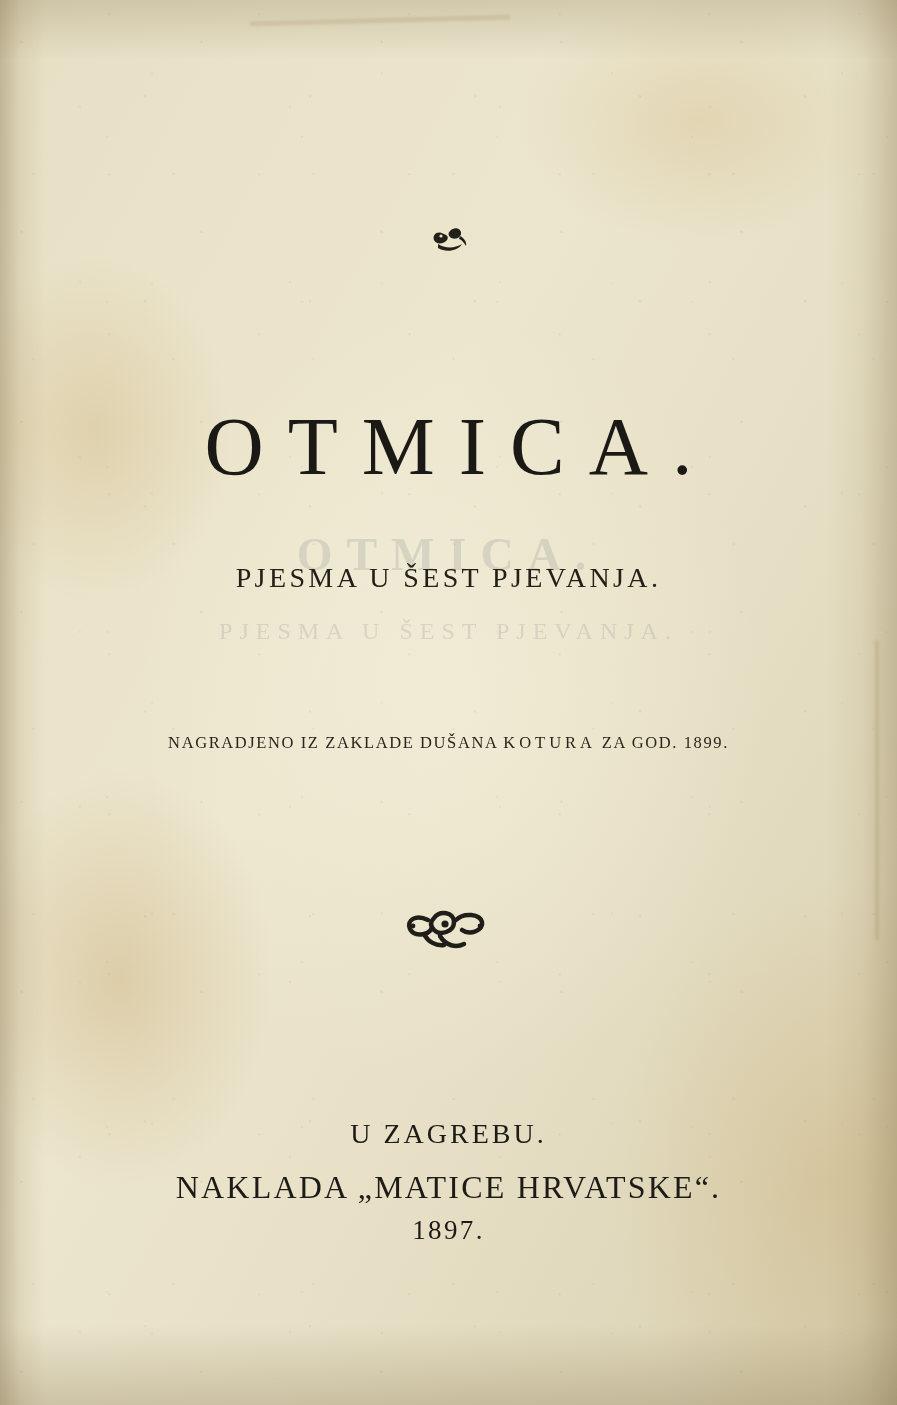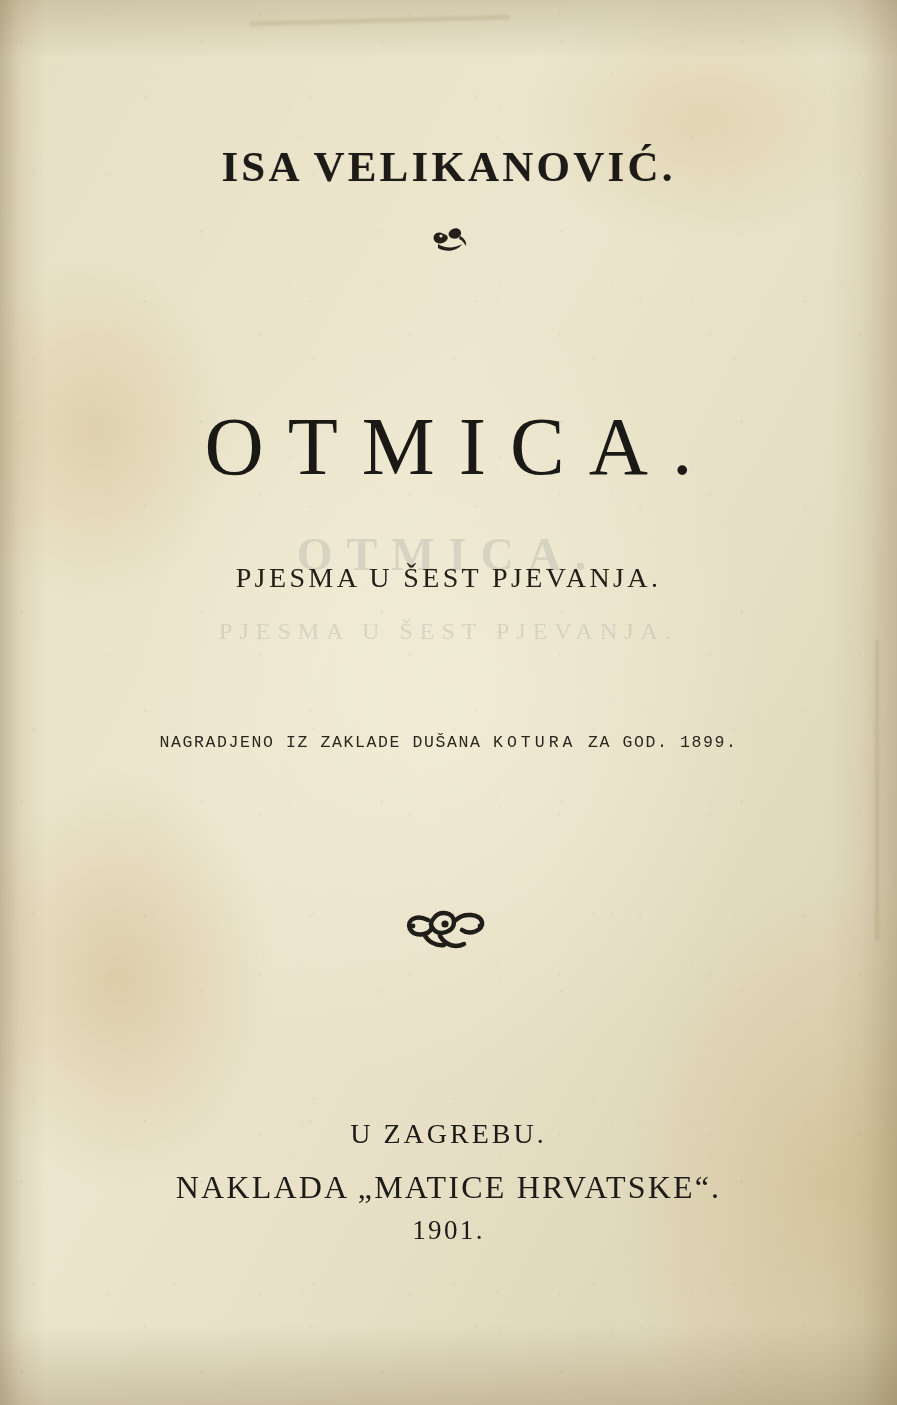--- a/index.html
+++ b/index.html
@@ -120,21 +120,21 @@
     font-family: "Liberation Serif", serif;
   }
 
   .endowment {
     position: absolute;
     top: 733px; left: 0; right: 0;
     text-align: center;
     font-size: 16.5px;
     letter-spacing: 1.6px;
     color: #2a261d;
-    font-family: Liberation Mono, monospace;
+    font-family: Liberation Serif, serif;
   }
   .endowment .wide { letter-spacing: 4px; }
 
   .ornament-mid {
     position: absolute;
     top: 900px; left: 0; right: 0;
     text-align: center;
     height: 70px;
   }
 
@@ -186,21 +186,20 @@
 </head>
 <body>
 
 <div class="page">
 
   <div class="bleed bleed-1">OTMICA.</div>
   <div class="bleed bleed-2">PJESMA U ŠEST PJEVANJA.</div>
 
   <div class="content">
 
-    <div class="author">ISA VELIKANOVIĆ.</div>
 
     <div class="ornament-leaf">
       <svg width="70" height="40" viewBox="0 0 70 40" aria-hidden="true">
         <g fill="#232019">
           <path d="M30 12 C24 8, 18 12, 20 18 C22 23, 30 22, 33 18 C35 15, 33 13, 30 12 Z"></path>
           <path d="M36 9 C40 4, 48 6, 47 12 C46 17, 39 18, 36 15 C34 13, 34 11, 36 9 Z"></path>
           <path d="M24 22 C30 26, 40 27, 48 22 C44 29, 32 31, 24 26 Z"></path>
           <circle cx="27" cy="14" r="1.6" fill="#e8e1c7"></circle>
           <path d="M46 14 C50 16, 53 20, 52 24 C50 21, 48 18, 45 17 Z"></path>
         </g>
@@ -230,21 +229,21 @@
           <circle cx="51" cy="24" r="3.6"></circle>
           <circle cx="19" cy="26" r="2.4"></circle>
           <circle cx="86" cy="26" r="2.4"></circle>
         </g>
       </svg>
     </div>
 
     <div class="imprint">
       <div class="city">U ZAGREBU.</div>
       <div class="publisher">NAKLADA „MATICE HRVATSKE“.</div>
-      <div class="year">1901.</div>
+      <div class="year">1897.</div>
     </div>
 
   </div>
 
   <div class="speckles"></div>
   <div class="scuff" style="top:18px;left:250px;width:260px;height:5px;transform:rotate(-1.5deg);"></div>
   <div class="scuff" style="top:640px;right:18px;width:4px;height:300px;"></div>
   <div class="gutter-shadow"></div>
   <div class="right-shadow"></div>
   <div class="top-shadow"></div>

